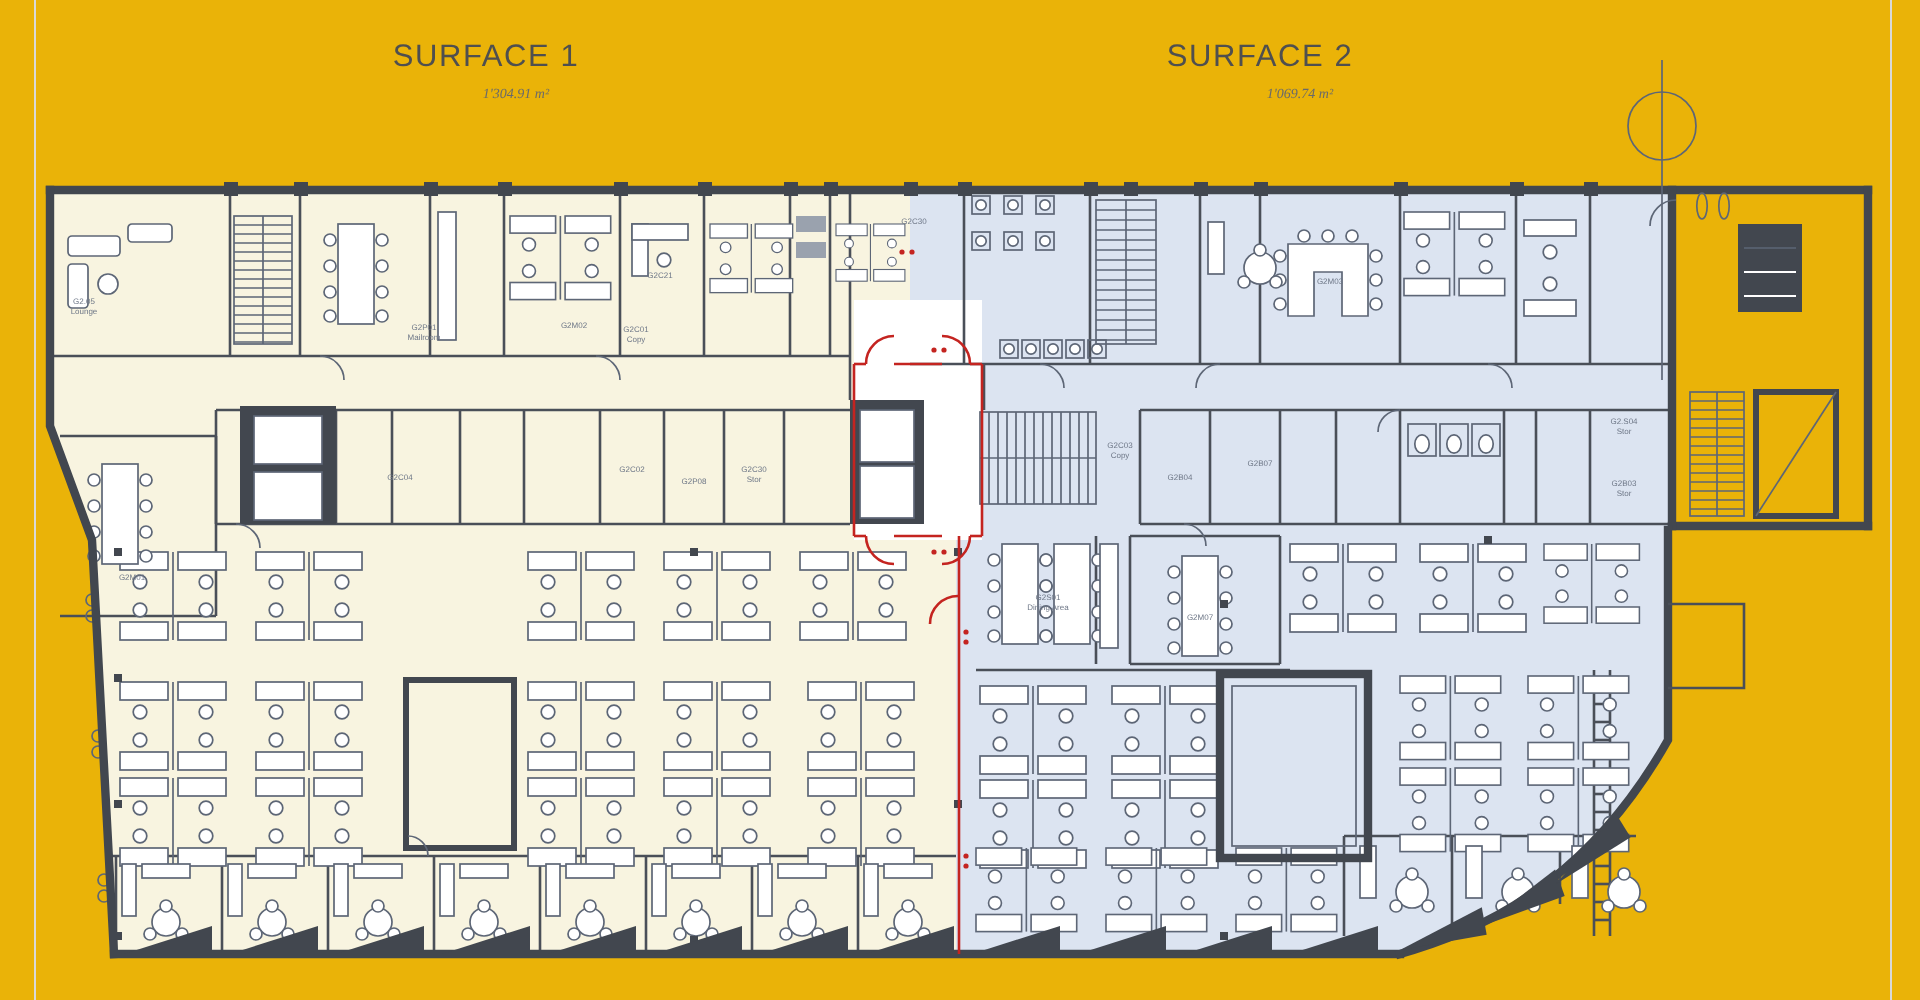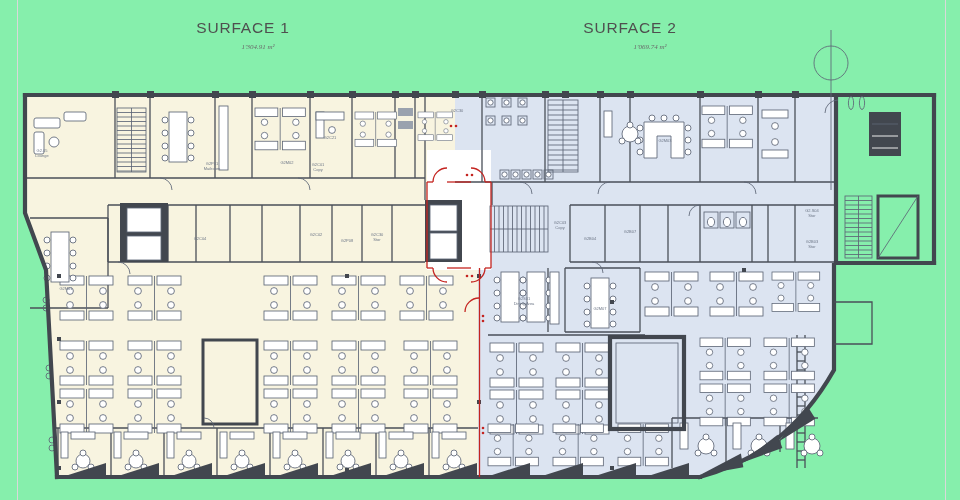--- a/index.html
+++ b/index.html
@@ -1,16 +1,16 @@
 <!DOCTYPE html>
 <html style="--cream: #f8f4e0; --blue: #dce4f1; --wall: #42474f; --line: #5d6676; --red: #c42420;"><head>
 <meta charset="utf-8">
 <style>
   html,body{margin:0;padding:0;background:#fff}
-  #stage{position:relative;width:960px;height:500px;background:#86efac;overflow:hidden;
+  #stage{position:relative;width:960px;height:500px;background:#eab308;overflow:hidden;
          font-family:"Liberation Sans",sans-serif}
   #plan{position:absolute;left:0;top:0}
   .title{font-family:"Liberation Sans",sans-serif;font-size:15.5px;letter-spacing:.8px;fill:#4f4f4f}
   .area{font-family:"Liberation Serif",serif;font-style:italic;font-size:7px;fill:#6a6a6a}
   .rlab{font-family:"Liberation Sans",sans-serif;font-size:4px;fill:#6e7787}
   .z1{fill:var(--cream,#f8f4e0)}
   .z2{fill:var(--blue,#dce4f1)}
   .wall4{stroke:var(--wall,#42474f);stroke-width:4.2;fill:none;stroke-linecap:square}
   .wall3{stroke:var(--wall,#42474f);stroke-width:3;fill:none}
   .pw{stroke:#4a4f58;stroke-width:1.3;fill:none}

